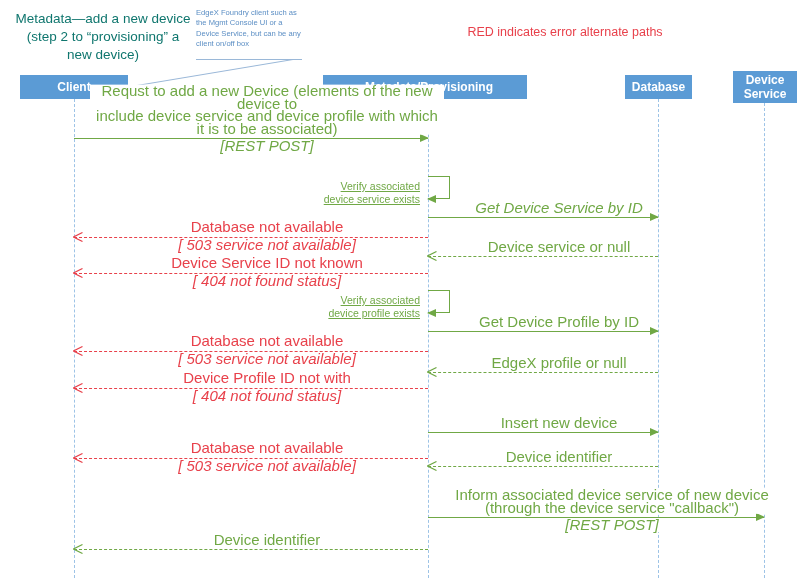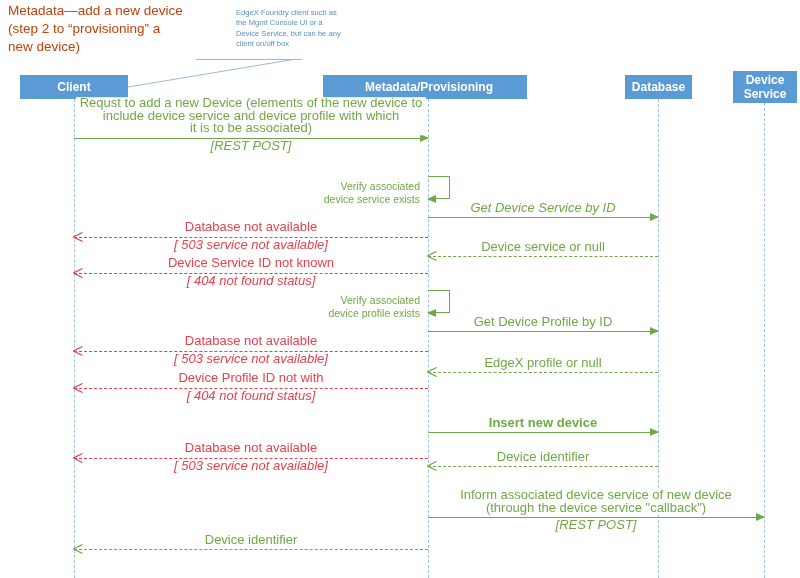--- a/index.html
+++ b/index.html
@@ -16,46 +16,45 @@
     width: 800px;
     height: 578px;
     background: #ffffff;
     overflow: hidden;
   }
 
   
   .diagram-title {
     position: absolute;
     left: 8px;
-    top: 2px;
+    top: 10px;
     width: 190px;
-    text-align: left;
+    text-align: center;
     font-size: 13.5px;
     line-height: 18px;
-    color: #c2410c;
+    color: #0f766e;
     white-space: pre-line;
   }
   .legend-note {
     position: absolute;
     left: 450px;
     top: 25px;
     width: 230px;
     text-align: center;
     font-size: 12.5px;
     color: #e8414b;
   }
   .callout-note {
     position: absolute;
     left: 196px;
     top: 8px;
     width: 106px;
     font-size: 7.6px;
     line-height: 10.4px;
     color: #5b8ec4;
-    margin-left: 40px;
   }
   .callout-underline {
     position: absolute;
     left: 196px;
     top: 59px;
     width: 106px;
     height: 1px;
     background: #9ab8d8;
   }
   .callout-leader {
@@ -123,24 +122,24 @@
   }
   .arrow.open-left {
     left: -1px;
     top: -5px;
     width: 10px; height: 10px;
     border: 0;
   }
 
   .msg-label {
     position: absolute;
-    left: 0;
+    left: 16px;
     width: 100%;
     text-align: center;
-    font-size: 13px;
+    font-size: 15px;
     line-height: 12.6px;
     color: #70a845;
     white-space: pre-line;
     pointer-events: none;
   }
   .msg-label.err { color: #e8414b; }
   .msg-label.above { transform: translateY(-100%); }
   .msg-label .ital { font-style: italic; text-align: center; }
   .msg-label .chip {
     background: #ffffff;
@@ -155,31 +154,33 @@
     border-left: none;
     box-sizing: border-box;
   }
   .selfcall-label {
     position: absolute;
     text-align: right;
     font-size: 10.5px;
     line-height: 12.6px;
     color: #70a845;
     white-space: pre-line;
+    text-decoration: underline;
   }
 </style>
 </head>
 <body>
 
 <div id="canvas">
 
   <div class="diagram-title">Metadata—add a new device
 (step 2 to “provisioning” a
 new device)</div>
 
+  <div class="legend-note">RED indicates error alternate paths</div>
 
   <div class="callout-note">EdgeX Foundry client such as the Mgmt Console UI or a Device Service, but can be any client on/off box</div>
   <div class="callout-underline"></div>
   <svg class="callout-leader" viewBox="0 0 168 30" preserveAspectRatio="none">
     <line x1="168" y1="0" x2="0" y2="28" stroke="#9ab8d8" stroke-width="1"></line>
   </svg>
 
   <div id="actors-layer">
       <div class="actor-box" style="left: 20px; top: 75px; width: 108px; height: 24px;">
         <span style="white-space: pre-line;">Client</span>
@@ -268,21 +269,21 @@
         <div class="msg-line dashed" style="border-top-color: rgb(232, 65, 75);"></div>
         <svg class="arrow open-left" viewBox="0 0 10 10" width="10" height="10">
           <path d="M9.5,0.5 L0.5,5 L9.5,9.5" fill="none" stroke="#e8414b" stroke-width="1.2"></path>
         </svg>
         <div class="msg-label above err" style="color: rgb(232, 65, 75); top: -3px;"><span class="chip">Device Profile ID not with</span></div>
         <div class="msg-label err" style="color: rgb(232, 65, 75); top: 2px;"><span class="ital chip">[ 404 not found status]</span></div>
       </div>
       <div class="msg" style="left: 428px; top: 432px; width: 230px;">
         <div class="msg-line" style="border-top-color: rgb(112, 168, 69);"></div>
         <div class="arrow right-solid" style="border-left-color: rgb(112, 168, 69);"></div>
-        <div class="msg-label above" style="color: rgb(112, 168, 69); top: -2px; font-weight: bold;"><span class="chip">Insert new device</span></div>
+        <div class="msg-label above" style="color: rgb(112, 168, 69); top: -2px;"><span class="chip">Insert new device</span></div>
       </div>
       <div class="msg" style="left: 74px; top: 458px; width: 354px;">
         <div class="msg-line dashed" style="border-top-color: rgb(232, 65, 75);"></div>
         <svg class="arrow open-left" viewBox="0 0 10 10" width="10" height="10">
           <path d="M9.5,0.5 L0.5,5 L9.5,9.5" fill="none" stroke="#e8414b" stroke-width="1.2"></path>
         </svg>
         <div class="msg-label above err" style="color: rgb(232, 65, 75); top: -3px;"><span class="chip">Database not available</span></div>
         <div class="msg-label err" style="color: rgb(232, 65, 75); top: 2px;"><span class="ital chip">[ 503 service not available]</span></div>
       </div>
       <div class="msg" style="left: 428px; top: 466px; width: 230px;">

